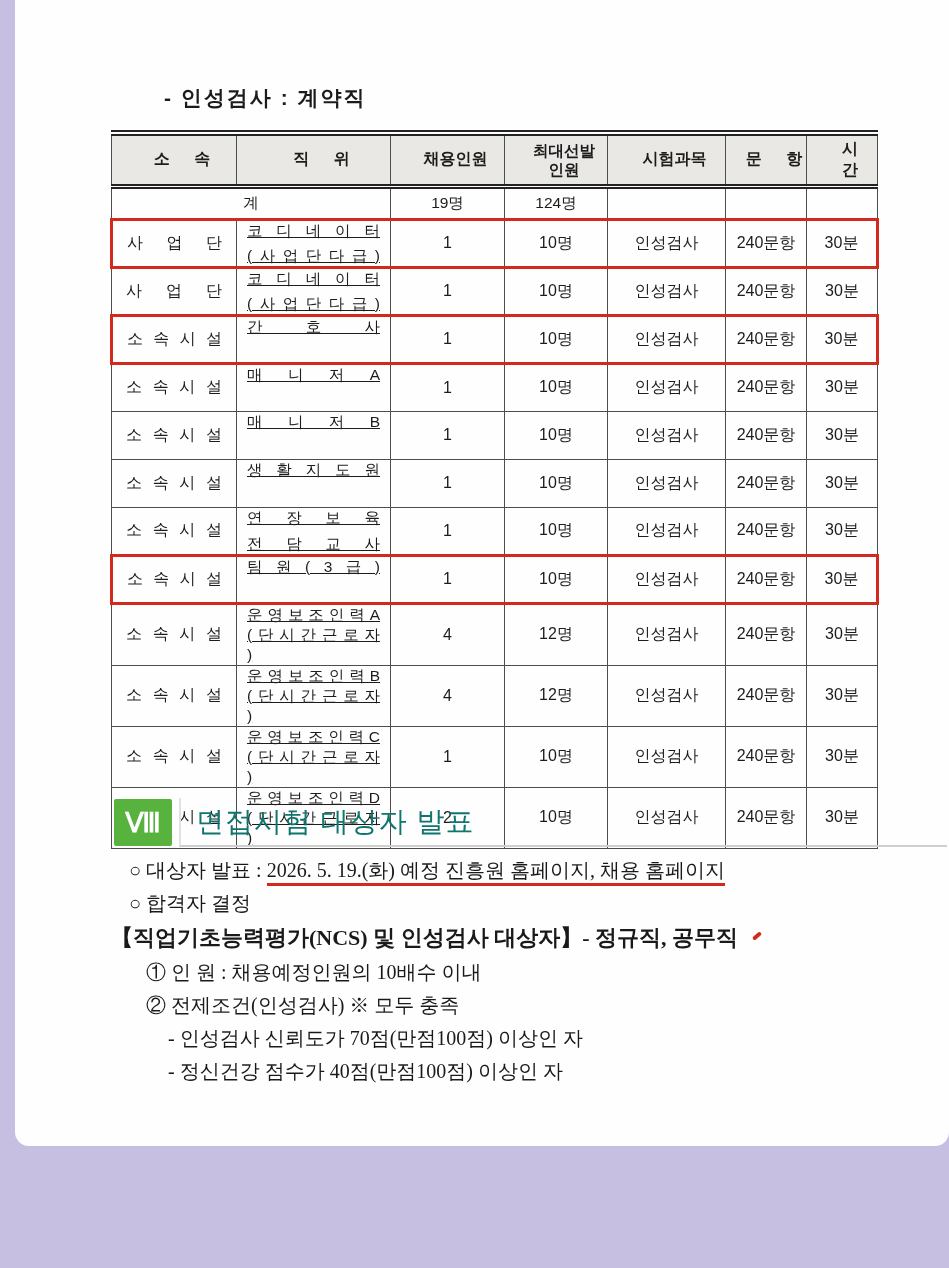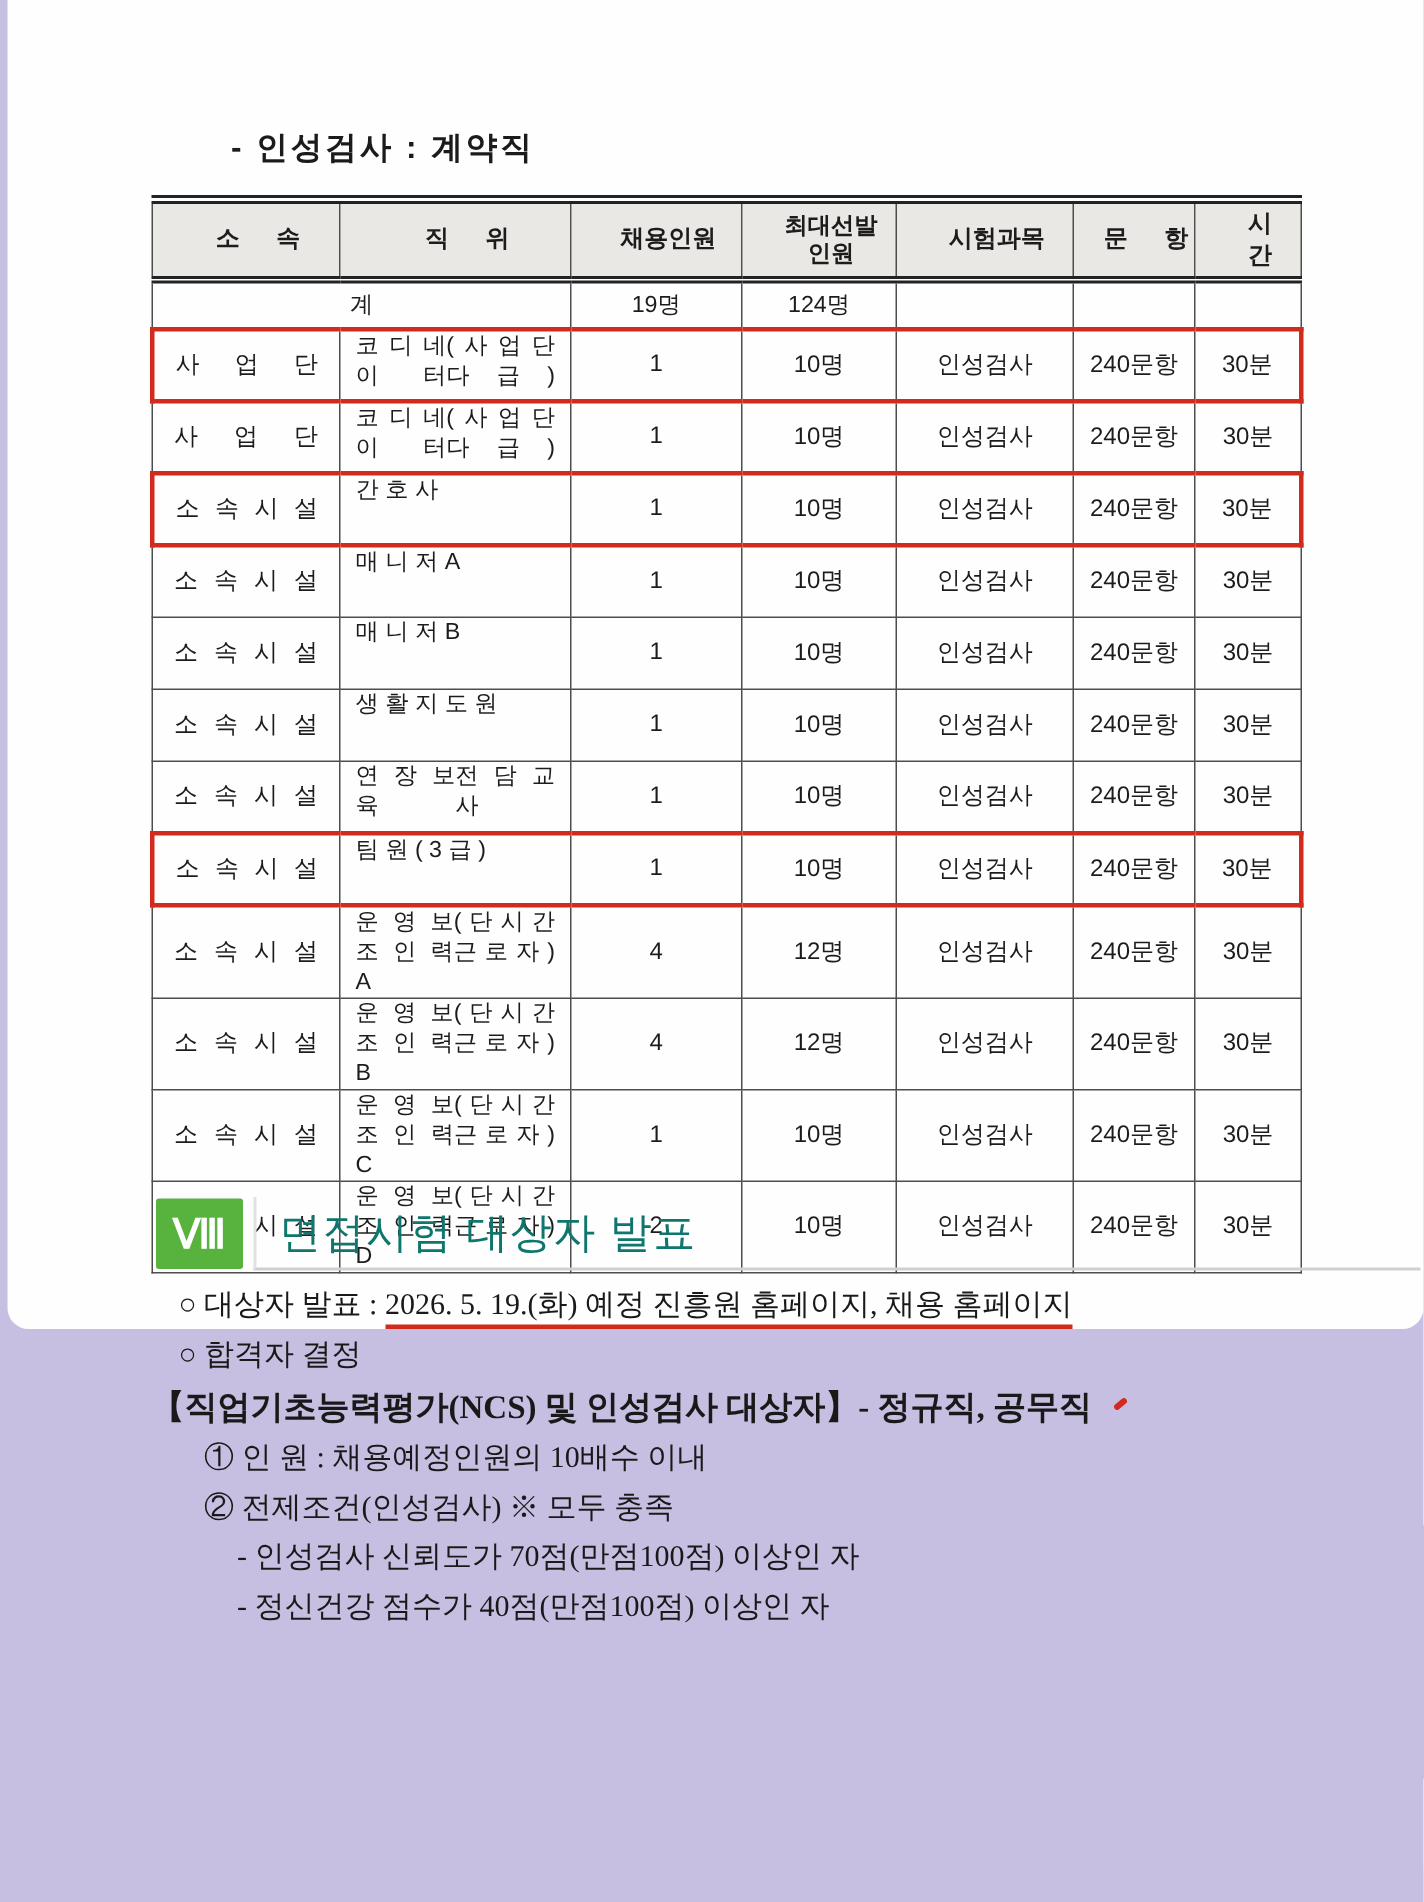--- a/index.html
+++ b/index.html
@@ -14,21 +14,21 @@
   *{box-sizing:border-box;margin:0;padding:0;}
   html,body{width:949px;height:1268px;}
   body{
     background:var(--lavender);
     font-family:"Liberation Sans",sans-serif;
     color:var(--ink);
     position:relative;
     overflow:hidden;
   }
   .page{
-    position:absolute;left:5px;top:0;right:0;height:886px;
+    position:absolute;left:15px;top:0;right:0;height:1146px;
     background:#fefefe;
     border-radius:0 0 14px 14px;
   }
   .footer-band{
     position:absolute;left:0;right:0;bottom:0;height:21px;
   }
   
   .doc-heading{
     position:absolute;left:149px;top:84px;
     font-size:21px;font-weight:bold;letter-spacing:2px;color:#1b1b1b;
@@ -47,21 +47,21 @@
     background:var(--hdr-gray);
     height:53px;font-weight:600;
     border-bottom:5px double #232323;
     word-spacing:20px;
     padding-left:16px;
   }
   th.two-line{word-spacing:0;line-height:19px;font-size:15.5px;}
   tr.sum td{height:33px;font-size:15.5px;}
   tbody td{height:48px;}
   td.c-dept{padding:0 14px;text-align:justify;text-align-last:justify;}
-  .pos-wrap{display:flex;flex-direction:row;justify-content:space-between;height:100%;padding:0 10px;}
+  .pos-wrap{display:flex;flex-direction:column;justify-content:space-between;height:100%;padding:0 10px;text-decoration:underline;}
   .jline{text-align:justify;text-align-last:justify;line-height:20px;font-size:15.5px;}
   tr.hl td{border-top:3.2px solid var(--red);border-bottom:3.2px solid var(--red);}
   tr.hl td:first-child{border-left:3.2px solid var(--red);}
   tr.hl td:last-child{border-right:3.2px solid var(--red);}
   
   .sec-numeral{
     position:absolute;left:99px;top:799px;width:58px;height:47px;
     display:flex;align-items:center;justify-content:center;
     color:#fff;font-weight:bold;font-size:27px;
     border-radius:2px;

